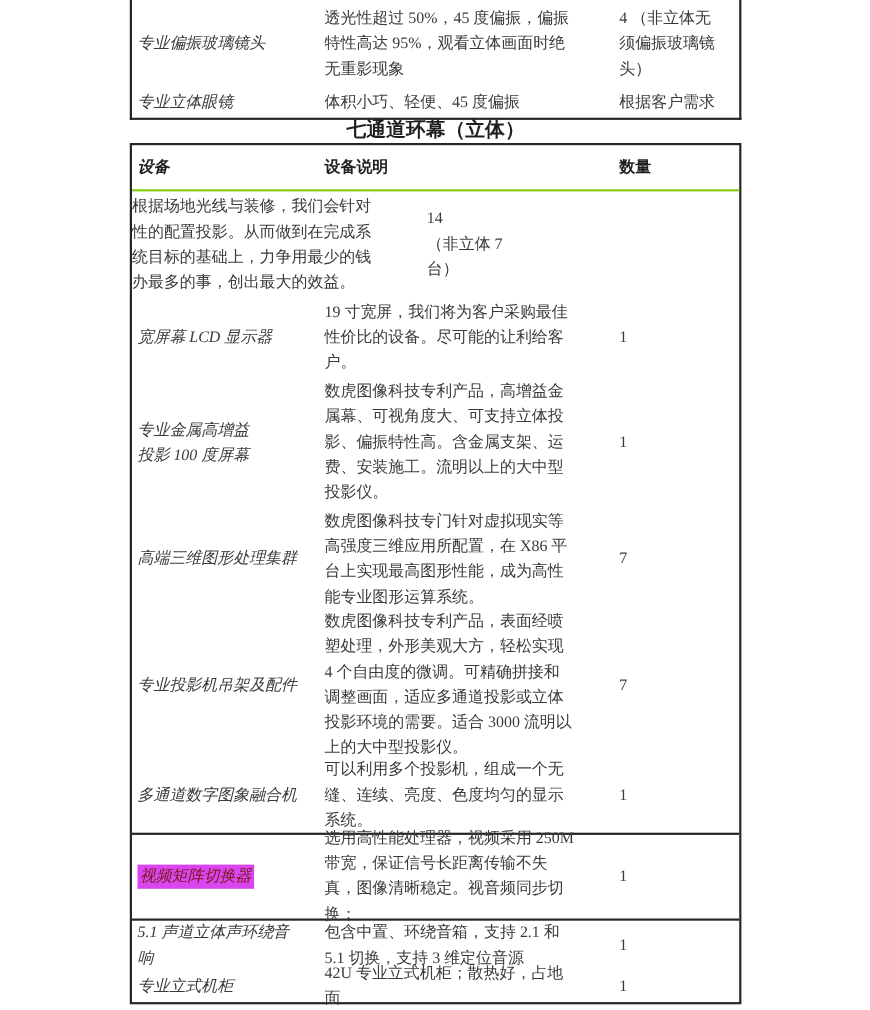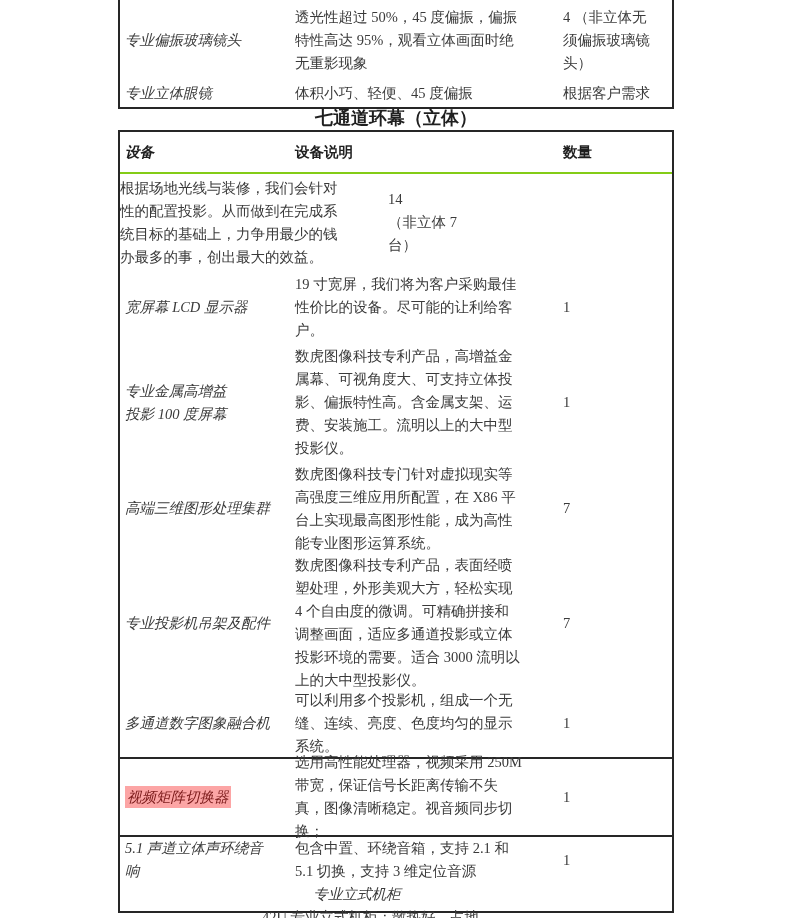--- a/index.html
+++ b/index.html
@@ -18,21 +18,21 @@
   .row{display:flex;align-items:center;box-sizing:border-box;}
   .c1{flex:none;width:175px;padding-left:5px;box-sizing:border-box;white-space:pre-wrap;font-style:italic;}
   .c2{flex:none;width:268px;padding-right:40px;box-sizing:border-box;white-space:pre-wrap;}
   .c3{flex:1;padding-right:4px;white-space:pre-wrap;}
   .hdr{height:42px;border-bottom:2px solid #84cc16;font-weight:bold;color:#1f1f1f;}
   .block{box-sizing:border-box;}
   .bb{border-bottom:2px solid #262626;}
   .rA{height:80px;} .rB{height:27px;}
   .r1{height:97px;} .r2{height:73px;} .r3{height:117px;}
   .r4{height:95px;} .r5{height:134px;} .r6{height:67px;}
-  .r7{height:76px;} .r8{height:46px;} .r9{height:28px;flex-direction:column;}
+  .r7{height:76px;} .r8{height:46px;} .r9{height:28px;}
   .hl{display:inline-block;padding:0 2px;line-height:22px;}
 </style>
 </head>
 <body>
 
 <div class="page">
 
   <div class="tbl tableA">
     <div class="row rA">
       <div class="c1">专业偏振玻璃镜头</div>
@@ -88,21 +88,21 @@
       </div>
       <div class="row r6">
         <div class="c1">多通道数字图象融合机</div>
         <div class="c2">可以利用多个投影机，组成一个无缝、连续、亮度、色度均匀的显示系统。</div>
         <div class="c3">1</div>
       </div>
     </div>
 
     <div class="block bb">
       <div class="row r7">
-        <div class="c1"><span class="hl" style="background: #fca5a5; color: rgb(122, 26, 26);">视频矩阵切换器</span></div>
+        <div class="c1"><span class="hl" style="background: #d946ef; color: rgb(122, 26, 26);">视频矩阵切换器</span></div>
         <div class="c2">选用高性能处理器，视频采用 250M 带宽，保证信号长距离传输不失真，图像清晰稳定。视音频同步切换；</div>
         <div class="c3">1</div>
       </div>
     </div>
 
     <div class="block">
       <div class="row r8">
         <div class="c1">5.1 声道立体声环绕音
 响</div>
         <div class="c2">包含中置、环绕音箱，支持 2.1 和

